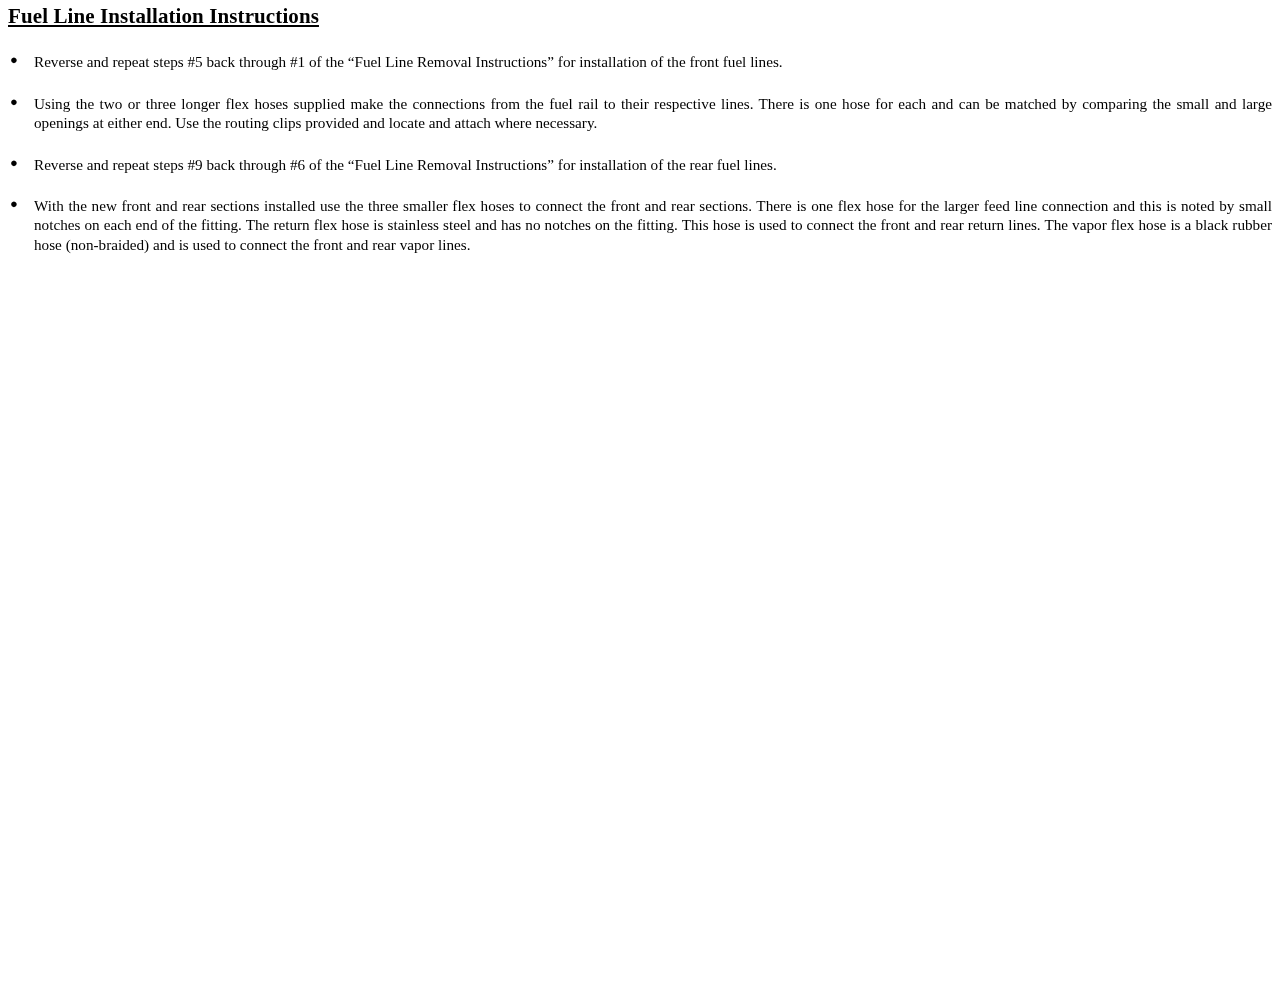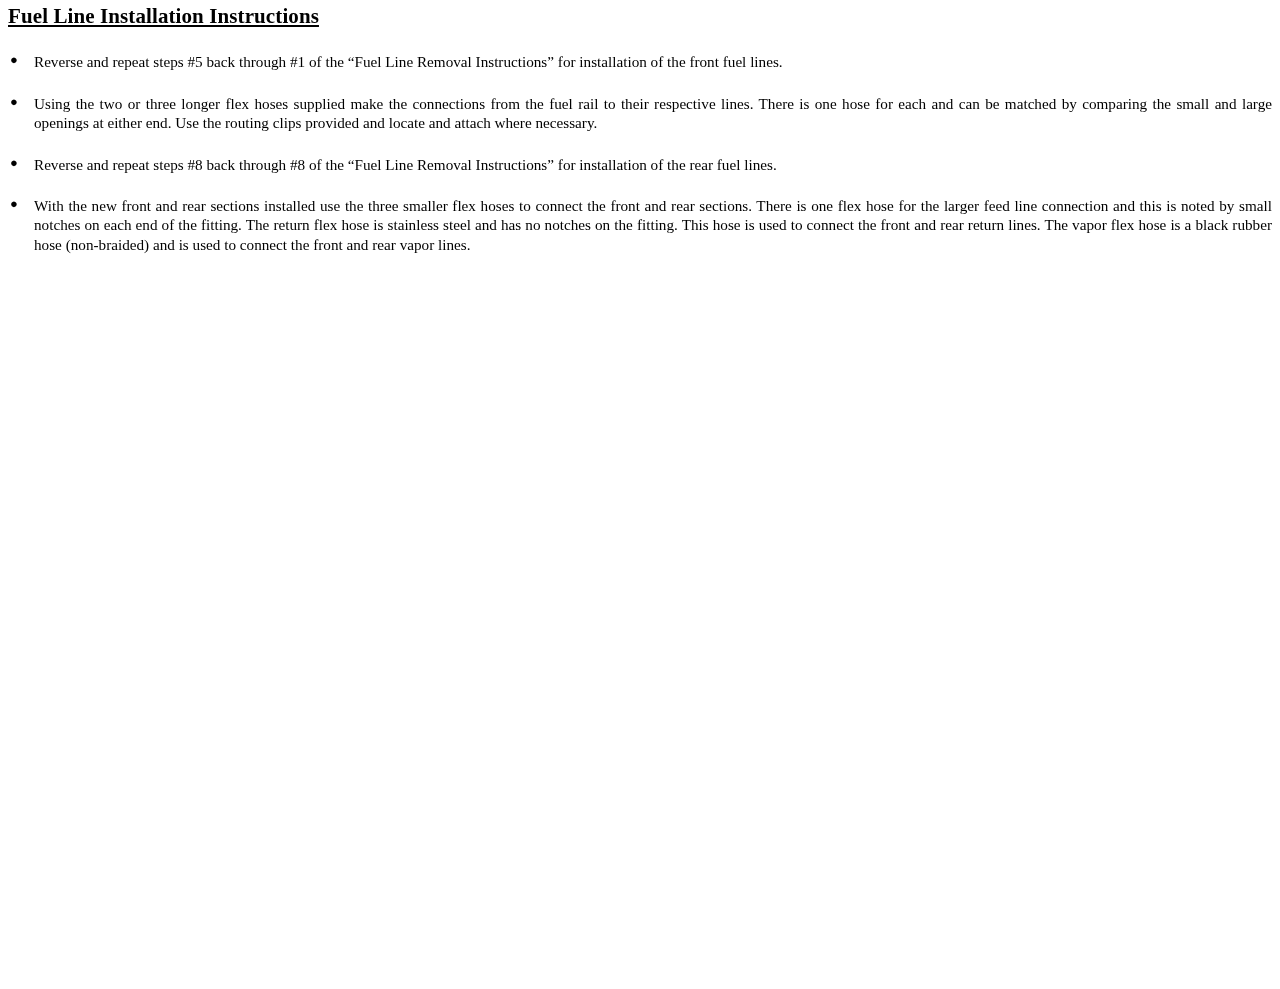--- a/index.html
+++ b/index.html
@@ -73,21 +73,21 @@
       <span class="bullet-text">Reverse and repeat steps #5 back through #1 of the “Fuel Line Removal Instructions” for installation of the front fuel lines.</span>
     </li>
 
     <li class="bullet-item gap-n">
       <span class="bullet-marker">●</span>
       <span class="bullet-text">Using the two or three longer flex hoses supplied make the connections from the fuel rail to their respective lines.  There is one hose for each and can be matched by comparing the small and large openings at either end.  Use the routing clips provided and locate and attach where necessary.</span>
     </li>
 
     <li class="bullet-item gap-n">
       <span class="bullet-marker">●</span>
-      <span class="bullet-text">Reverse and repeat steps #8 back through #8 of the “Fuel Line Removal Instructions” for installation of the rear fuel lines.</span>
+      <span class="bullet-text">Reverse and repeat steps #9 back through #6 of the “Fuel Line Removal Instructions” for installation of the rear fuel lines.</span>
     </li>
 
     <li class="bullet-item gap-n">
       <span class="bullet-marker">●</span>
       <span class="bullet-text">With the new front and rear sections installed use the three smaller flex hoses to connect the front and rear sections.  There is one flex hose for the larger feed line connection and this is noted by small notches on each end of the fitting.  The return flex hose is stainless steel and has no notches on the fitting.  This hose is used to connect the front and rear return lines.  The vapor flex hose is a black rubber hose (non-braided) and is used to connect the front and rear vapor lines.</span>
     </li>
 
   </ul>
 
 </div>

